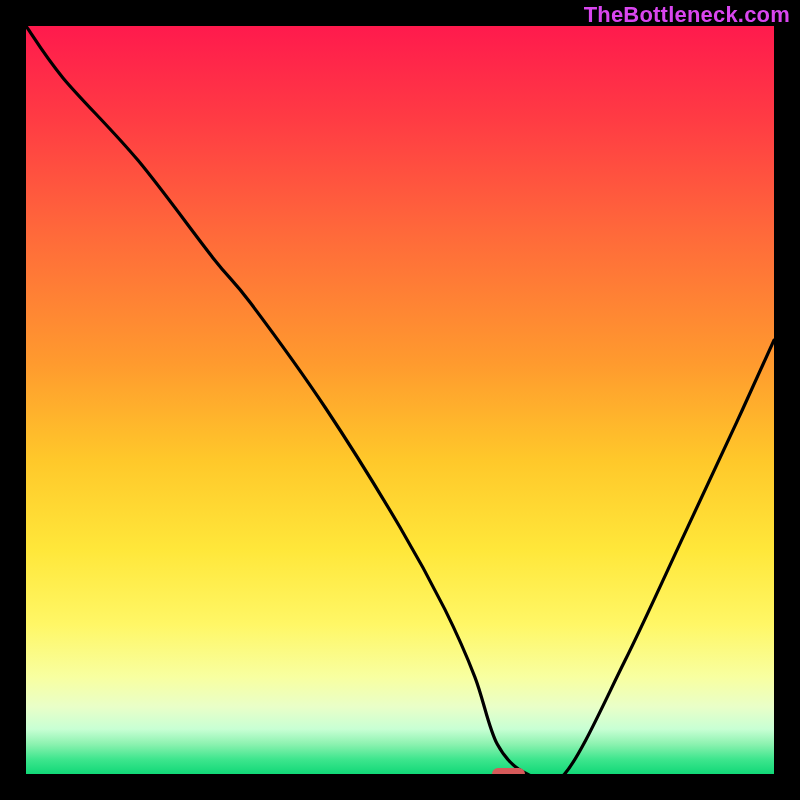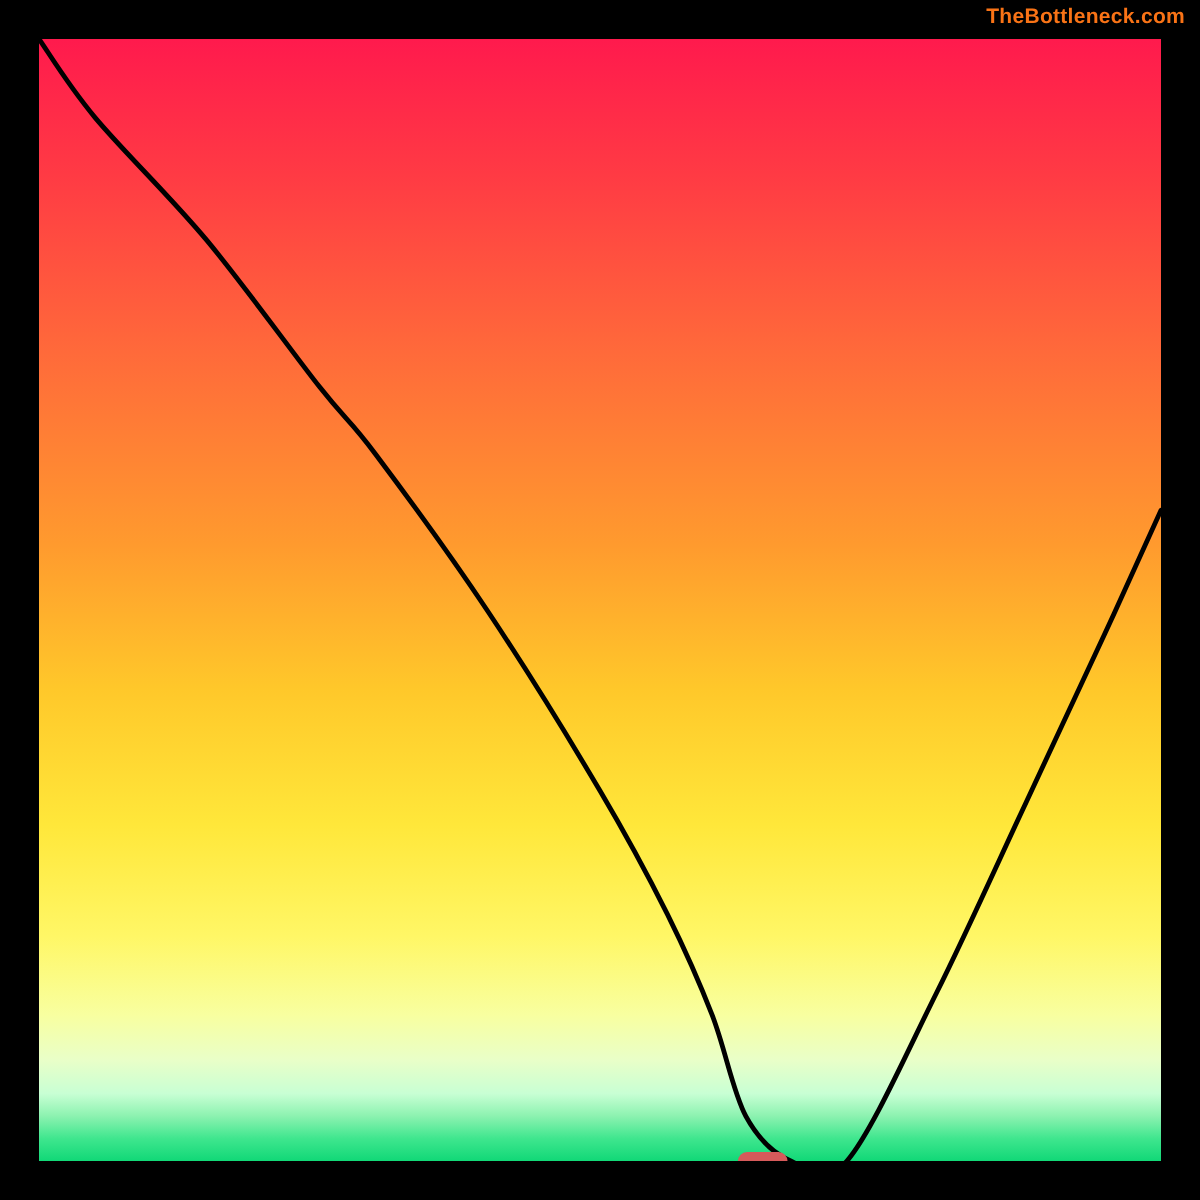--- a/index.html
+++ b/index.html
@@ -43,23 +43,23 @@
   .marker {
     position: absolute;
     background: #d65a5a;
     border-radius: 6px;
   }
   .watermark {
     position: absolute;
     top: 2px;
     right: 10px;
     font-family: Arial, Helvetica, sans-serif;
-    font-size: 14px;
+    font-size: 22px;
     font-weight: 600;
-    color: #f97316;
+    color: #d946ef;
     letter-spacing: 0.2px;
   }
 </style>
 </head>
 <body>
 
 <div class="frame">
 
   <div class="watermark">TheBottleneck.com</div>
 

